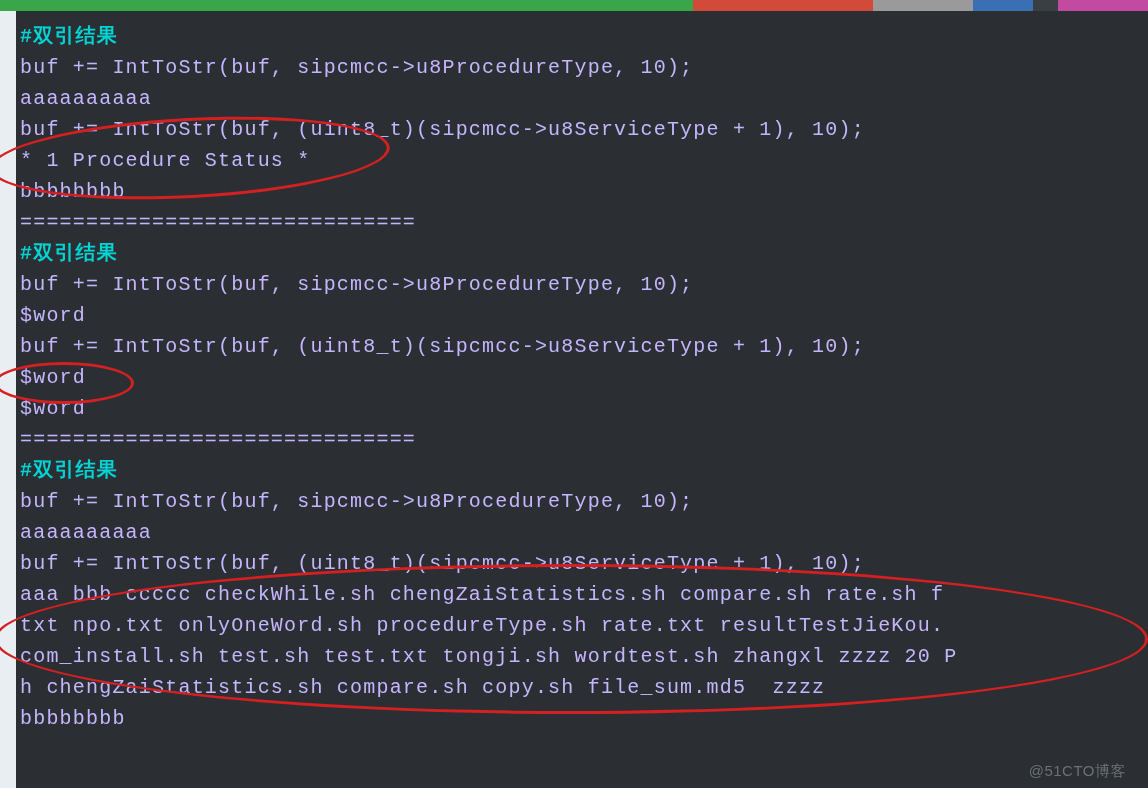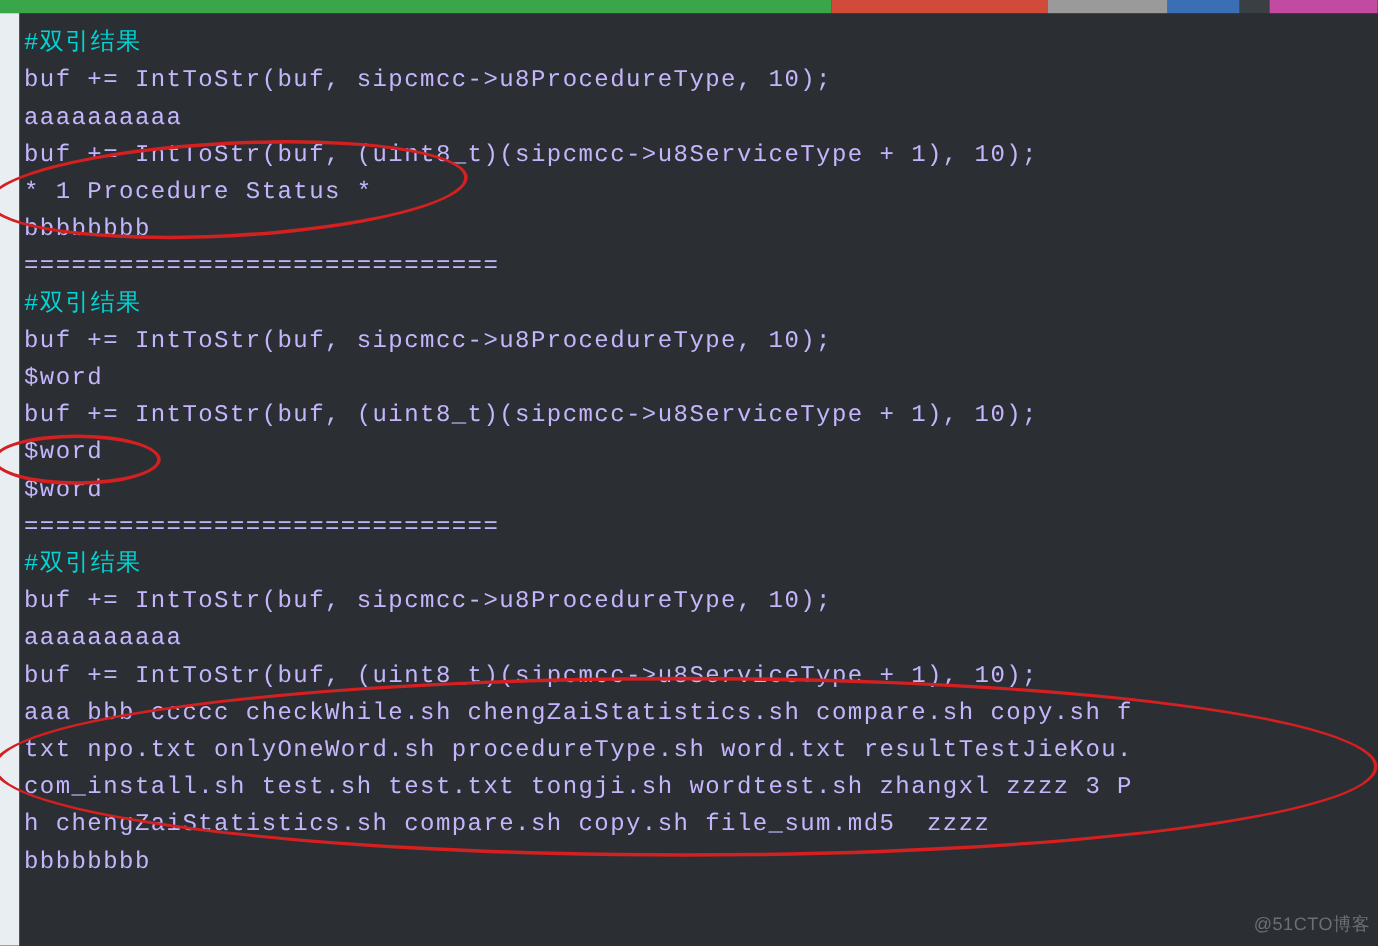--- a/index.html
+++ b/index.html
@@ -34,33 +34,33 @@
     right: 0;
     padding: 10px 4px;
     white-space: pre;
     letter-spacing: 1.2px;
   }
   .left-gutter {
     position: absolute;
     left: 0; top: 11px; width: 16px; bottom: 0;
     background: #e9eef2;
   }
-  .comment { color: #00d4d4; }
+  .comment { color: #00d4d4; font-weight: bold; }
   .code { color: #c4b5fd; }
   .annot-ellipse {
     position: absolute;
     border: 3px solid #d42020;
     border-radius: 50%;
     background: transparent;
     pointer-events: none;
   }
   .watermark {
     position: absolute;
     bottom: 6px;
-    right: 6px;
+    right: 22px;
     font-size: 15px;
     color: #6a7076;
     letter-spacing: 0.5px;
     font-family: sans-serif;
   }
 </style>
 </head>
 <body>
 
 <div class="topbar">
@@ -85,23 +85,23 @@
 <span class="code">buf += IntToStr(buf, sipcmcc-&gt;u8ProcedureType, 10);</span>
 <span class="code">$word</span>
 <span class="code">buf += IntToStr(buf, (uint8_t)(sipcmcc-&gt;u8ServiceType + 1), 10);</span>
 <span class="code">$word</span>
 <span class="code">$word</span>
 <span class="code">==============================</span>
 <span class="comment">#双引结果</span>
 <span class="code">buf += IntToStr(buf, sipcmcc-&gt;u8ProcedureType, 10);</span>
 <span class="code">aaaaaaaaaa</span>
 <span class="code">buf += IntToStr(buf, (uint8_t)(sipcmcc-&gt;u8ServiceType + 1), 10);</span>
-<span class="code">aaa bbb ccccc checkWhile.sh chengZaiStatistics.sh compare.sh copy.sh f</span>
-<span class="code">txt npo.txt onlyOneWord.sh procedureType.sh word.txt resultTestJieKou.</span>
-<span class="code">com_install.sh test.sh test.txt tongji.sh wordtest.sh zhangxl zzzz 3 P</span>
+<span class="code">aaa bbb ccccc checkWhile.sh chengZaiStatistics.sh compare.sh rate.sh f</span>
+<span class="code">txt npo.txt onlyOneWord.sh procedureType.sh rate.txt resultTestJieKou.</span>
+<span class="code">com_install.sh test.sh test.txt tongji.sh wordtest.sh zhangxl zzzz 20 P</span>
 <span class="code">h chengZaiStatistics.sh compare.sh copy.sh file_sum.md5  zzzz</span>
 <span class="code">bbbbbbbb</span>
 </div>
 
 <div class="annot-ellipse" id="e1" style="top: 118px; left: -10px; width: 400px; height: 80px; transform: rotate(-3deg);"></div>
 <div class="annot-ellipse" id="e2" style="top: 362px; left: -6px; width: 140px; height: 42px;"></div>
 <div class="annot-ellipse" id="e3" style="top: 564px; left: -6px; width: 1154px; height: 150px;"></div>
 
 <div class="watermark">@51CTO博客</div>
 

